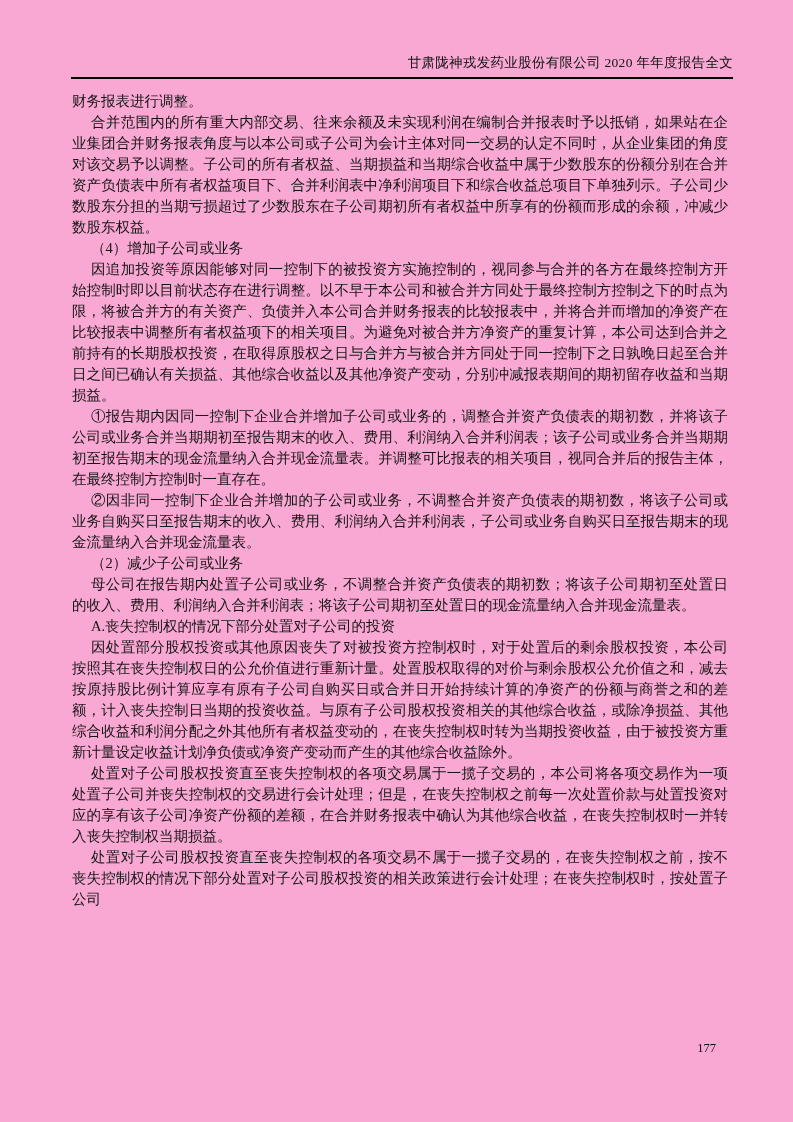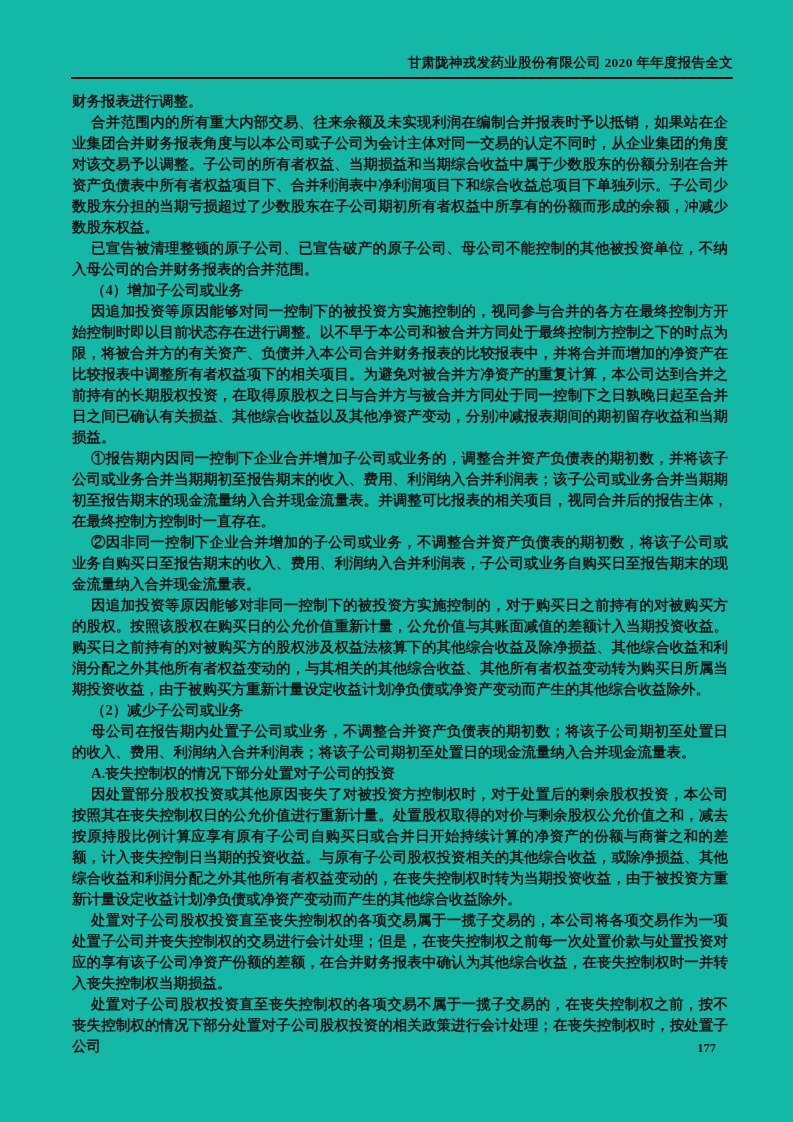--- a/index.html
+++ b/index.html
@@ -8,22 +8,21 @@
     height: 1122px;
     background: #ffffff;
     position: relative;
     font-family: "Liberation Serif", "DejaVu Serif", serif;
     color: #111111;
     overflow: hidden;
   }
   .page {
     position: absolute;
     inset: 0;
-    background: #14b8a6;
-    font-weight: bold;
+    background: #f9a8d4;
   }
   .page-header {
     position: absolute;
     top: 54px;
     left: 71px;
     right: 60px;
     text-align: right;
     font-size: 13.5px;
     line-height: 18px;
     color: #111111;
@@ -71,26 +70,24 @@
 
 <div class="page">
 
   <div class="page-header">甘肃陇神戎发药业股份有限公司 2020 年年度报告全文</div>
 
   <div class="header-rule"></div>
 
   <div class="doc-body">
     <p class="cont">财务报表进行调整。</p>
     <p>合并范围内的所有重大内部交易、往来余额及未实现利润在编制合并报表时予以抵销，如果站在企业集团合并财务报表角度与以本公司或子公司为会计主体对同一交易的认定不同时，从企业集团的角度对该交易予以调整。子公司的所有者权益、当期损益和当期综合收益中属于少数股东的份额分别在合并资产负债表中所有者权益项目下、合并利润表中净利润项目下和综合收益总项目下单独列示。子公司少数股东分担的当期亏损超过了少数股东在子公司期初所有者权益中所享有的份额而形成的余额，冲减少数股东权益。</p>
-    <p>已宣告被清理整顿的原子公司、已宣告破产的原子公司、母公司不能控制的其他被投资单位，不纳入母公司的合并财务报表的合并范围。</p>
     <p>（4）增加子公司或业务</p>
     <p>因追加投资等原因能够对同一控制下的被投资方实施控制的，视同参与合并的各方在最终控制方开始控制时即以目前状态存在进行调整。以不早于本公司和被合并方同处于最终控制方控制之下的时点为限，将被合并方的有关资产、负债并入本公司合并财务报表的比较报表中，并将合并而增加的净资产在比较报表中调整所有者权益项下的相关项目。为避免对被合并方净资产的重复计算，本公司达到合并之前持有的长期股权投资，在取得原股权之日与合并方与被合并方同处于同一控制下之日孰晚日起至合并日之间已确认有关损益、其他综合收益以及其他净资产变动，分别冲减报表期间的期初留存收益和当期损益。</p>
     <p>①报告期内因同一控制下企业合并增加子公司或业务的，调整合并资产负债表的期初数，并将该子公司或业务合并当期期初至报告期末的收入、费用、利润纳入合并利润表；该子公司或业务合并当期期初至报告期末的现金流量纳入合并现金流量表。并调整可比报表的相关项目，视同合并后的报告主体，在最终控制方控制时一直存在。</p>
     <p>②因非同一控制下企业合并增加的子公司或业务，不调整合并资产负债表的期初数，将该子公司或业务自购买日至报告期末的收入、费用、利润纳入合并利润表，子公司或业务自购买日至报告期末的现金流量纳入合并现金流量表。</p>
-    <p>因追加投资等原因能够对非同一控制下的被投资方实施控制的，对于购买日之前持有的对被购买方的股权。按照该股权在购买日的公允价值重新计量，公允价值与其账面减值的差额计入当期投资收益。购买日之前持有的对被购买方的股权涉及权益法核算下的其他综合收益及除净损益、其他综合收益和利润分配之外其他所有者权益变动的，与其相关的其他综合收益、其他所有者权益变动转为购买日所属当期投资收益，由于被购买方重新计量设定收益计划净负债或净资产变动而产生的其他综合收益除外。</p>
     <p>（2）减少子公司或业务</p>
     <p>母公司在报告期内处置子公司或业务，不调整合并资产负债表的期初数；将该子公司期初至处置日的收入、费用、利润纳入合并利润表；将该子公司期初至处置日的现金流量纳入合并现金流量表。</p>
     <p>A.丧失控制权的情况下部分处置对子公司的投资</p>
     <p>因处置部分股权投资或其他原因丧失了对被投资方控制权时，对于处置后的剩余股权投资，本公司按照其在丧失控制权日的公允价值进行重新计量。处置股权取得的对价与剩余股权公允价值之和，减去按原持股比例计算应享有原有子公司自购买日或合并日开始持续计算的净资产的份额与商誉之和的差额，计入丧失控制日当期的投资收益。与原有子公司股权投资相关的其他综合收益，或除净损益、其他综合收益和利润分配之外其他所有者权益变动的，在丧失控制权时转为当期投资收益，由于被投资方重新计量设定收益计划净负债或净资产变动而产生的其他综合收益除外。</p>
     <p>处置对子公司股权投资直至丧失控制权的各项交易属于一揽子交易的，本公司将各项交易作为一项处置子公司并丧失控制权的交易进行会计处理；但是，在丧失控制权之前每一次处置价款与处置投资对应的享有该子公司净资产份额的差额，在合并财务报表中确认为其他综合收益，在丧失控制权时一并转入丧失控制权当期损益。</p>
     <p>处置对子公司股权投资直至丧失控制权的各项交易不属于一揽子交易的，在丧失控制权之前，按不丧失控制权的情况下部分处置对子公司股权投资的相关政策进行会计处理；在丧失控制权时，按处置子公司</p>
   </div>
 
   <div class="page-number">177</div>
 

